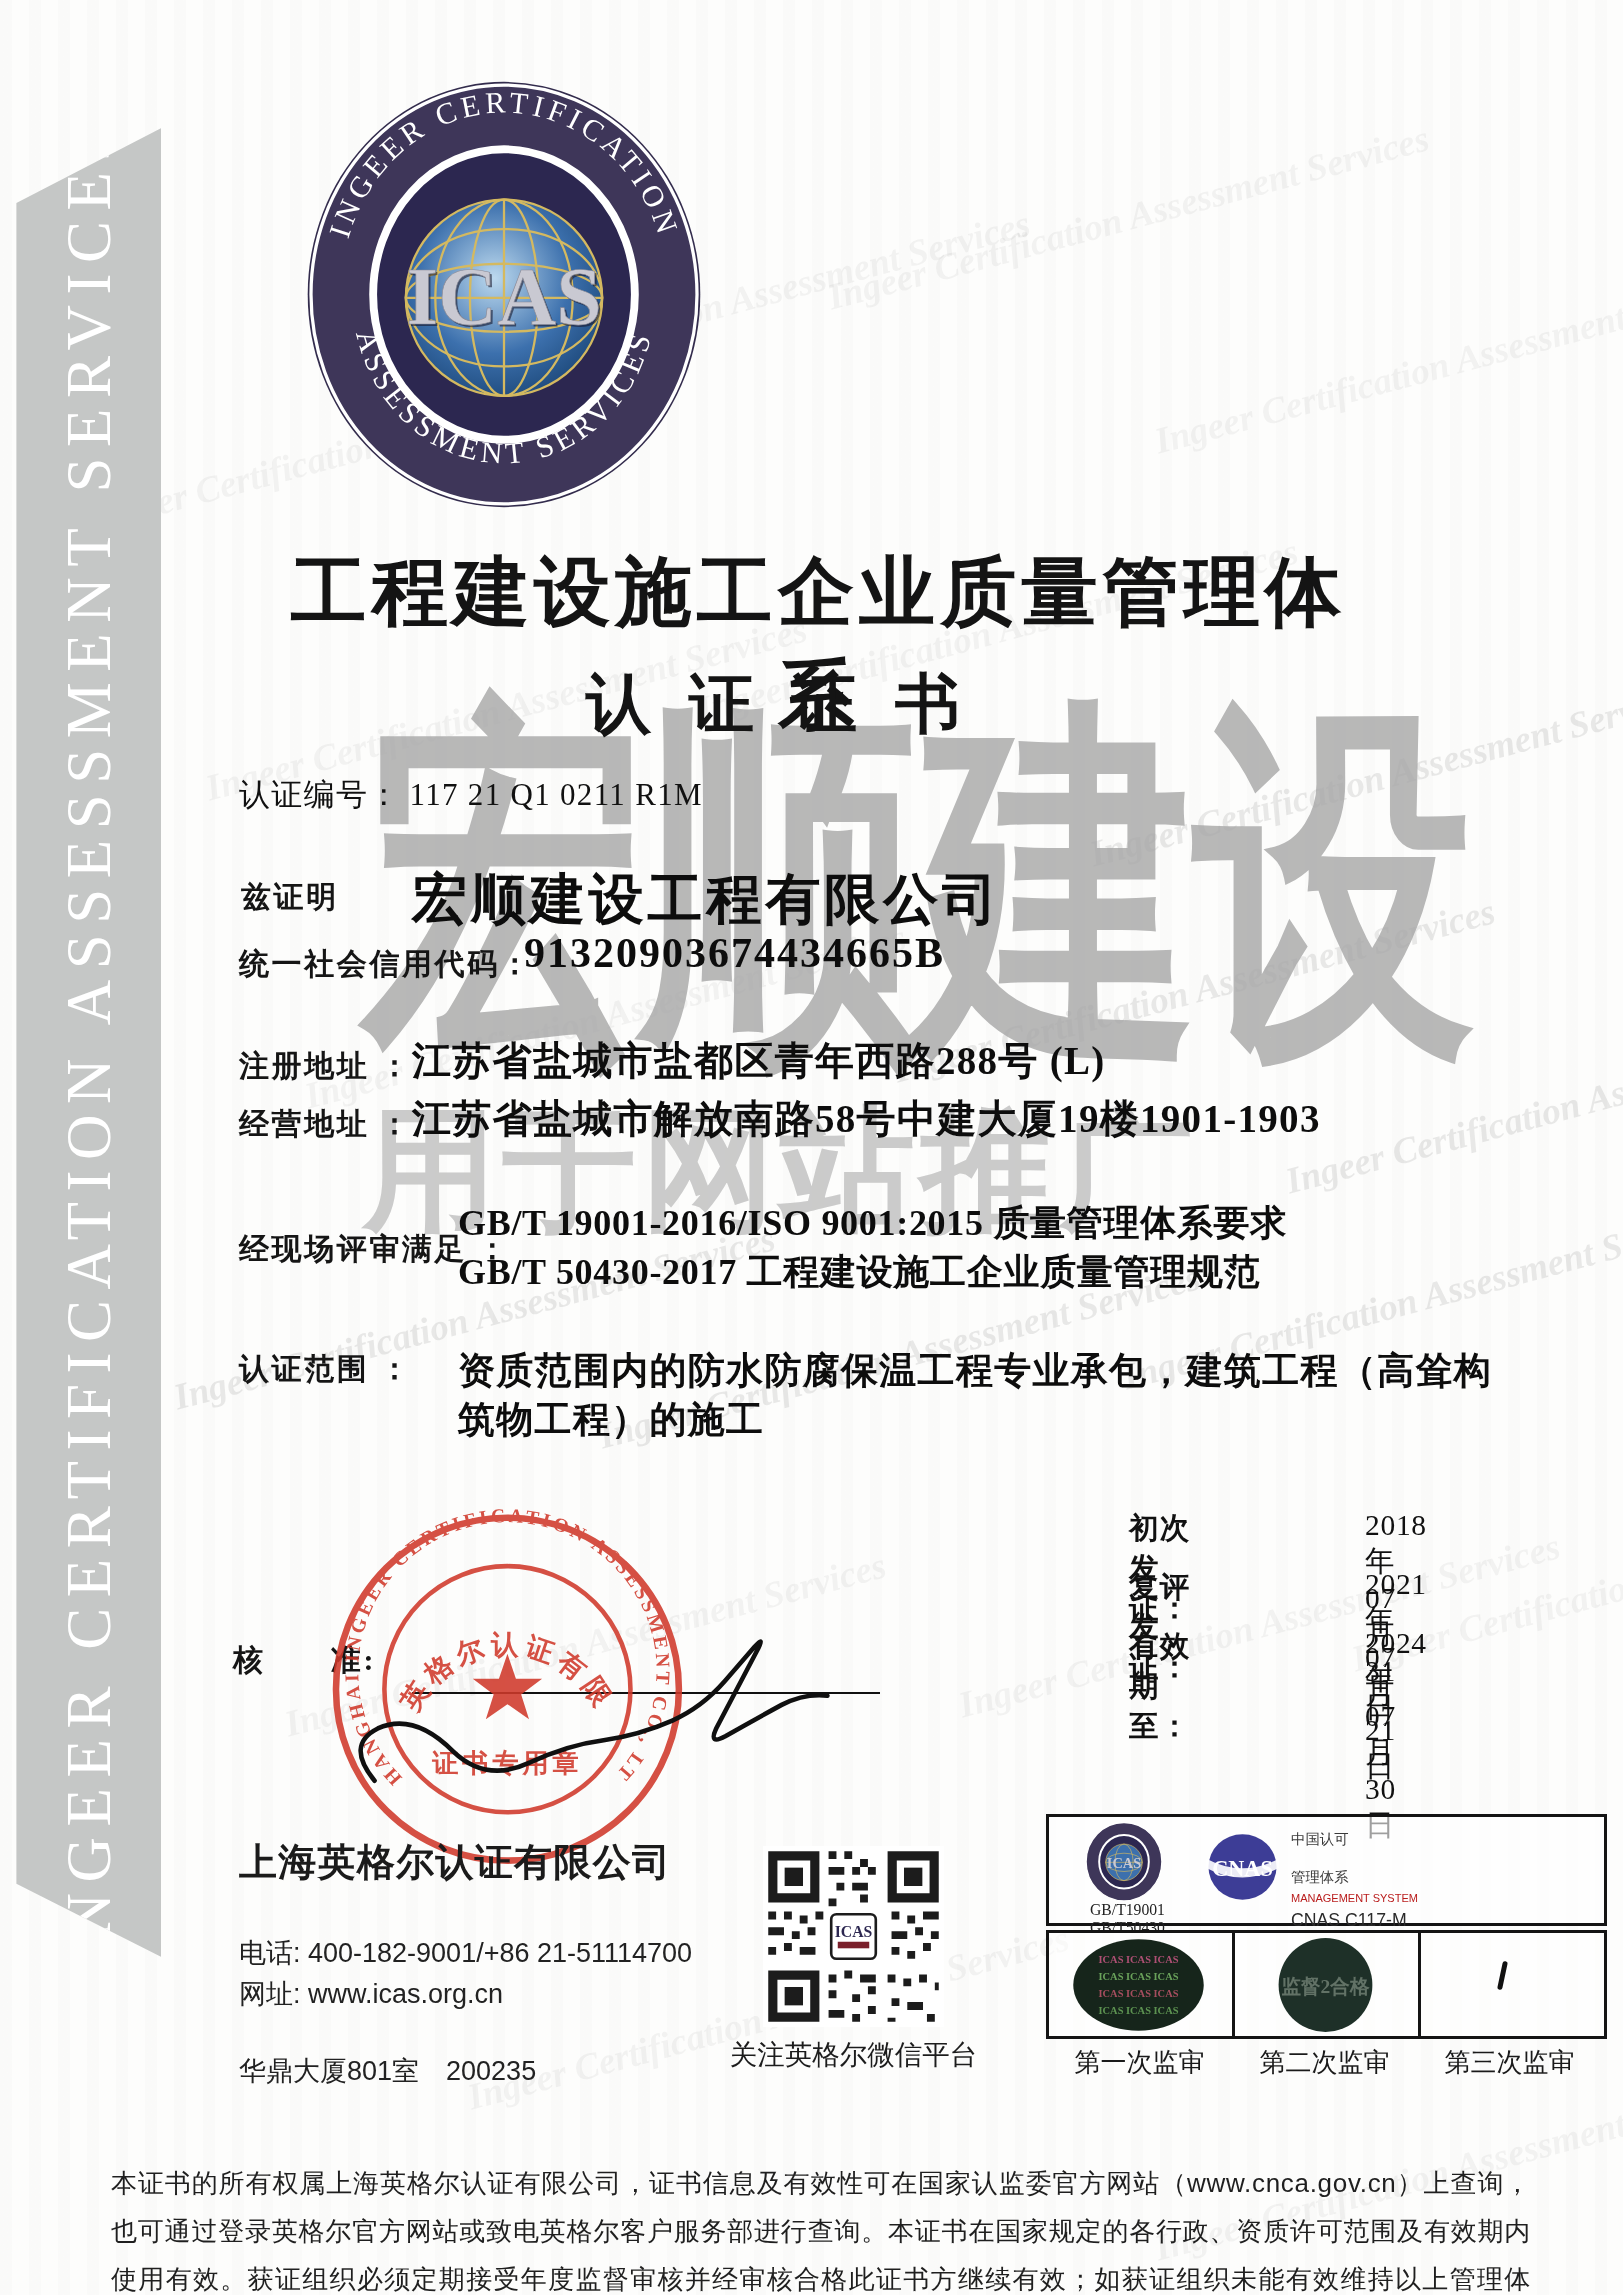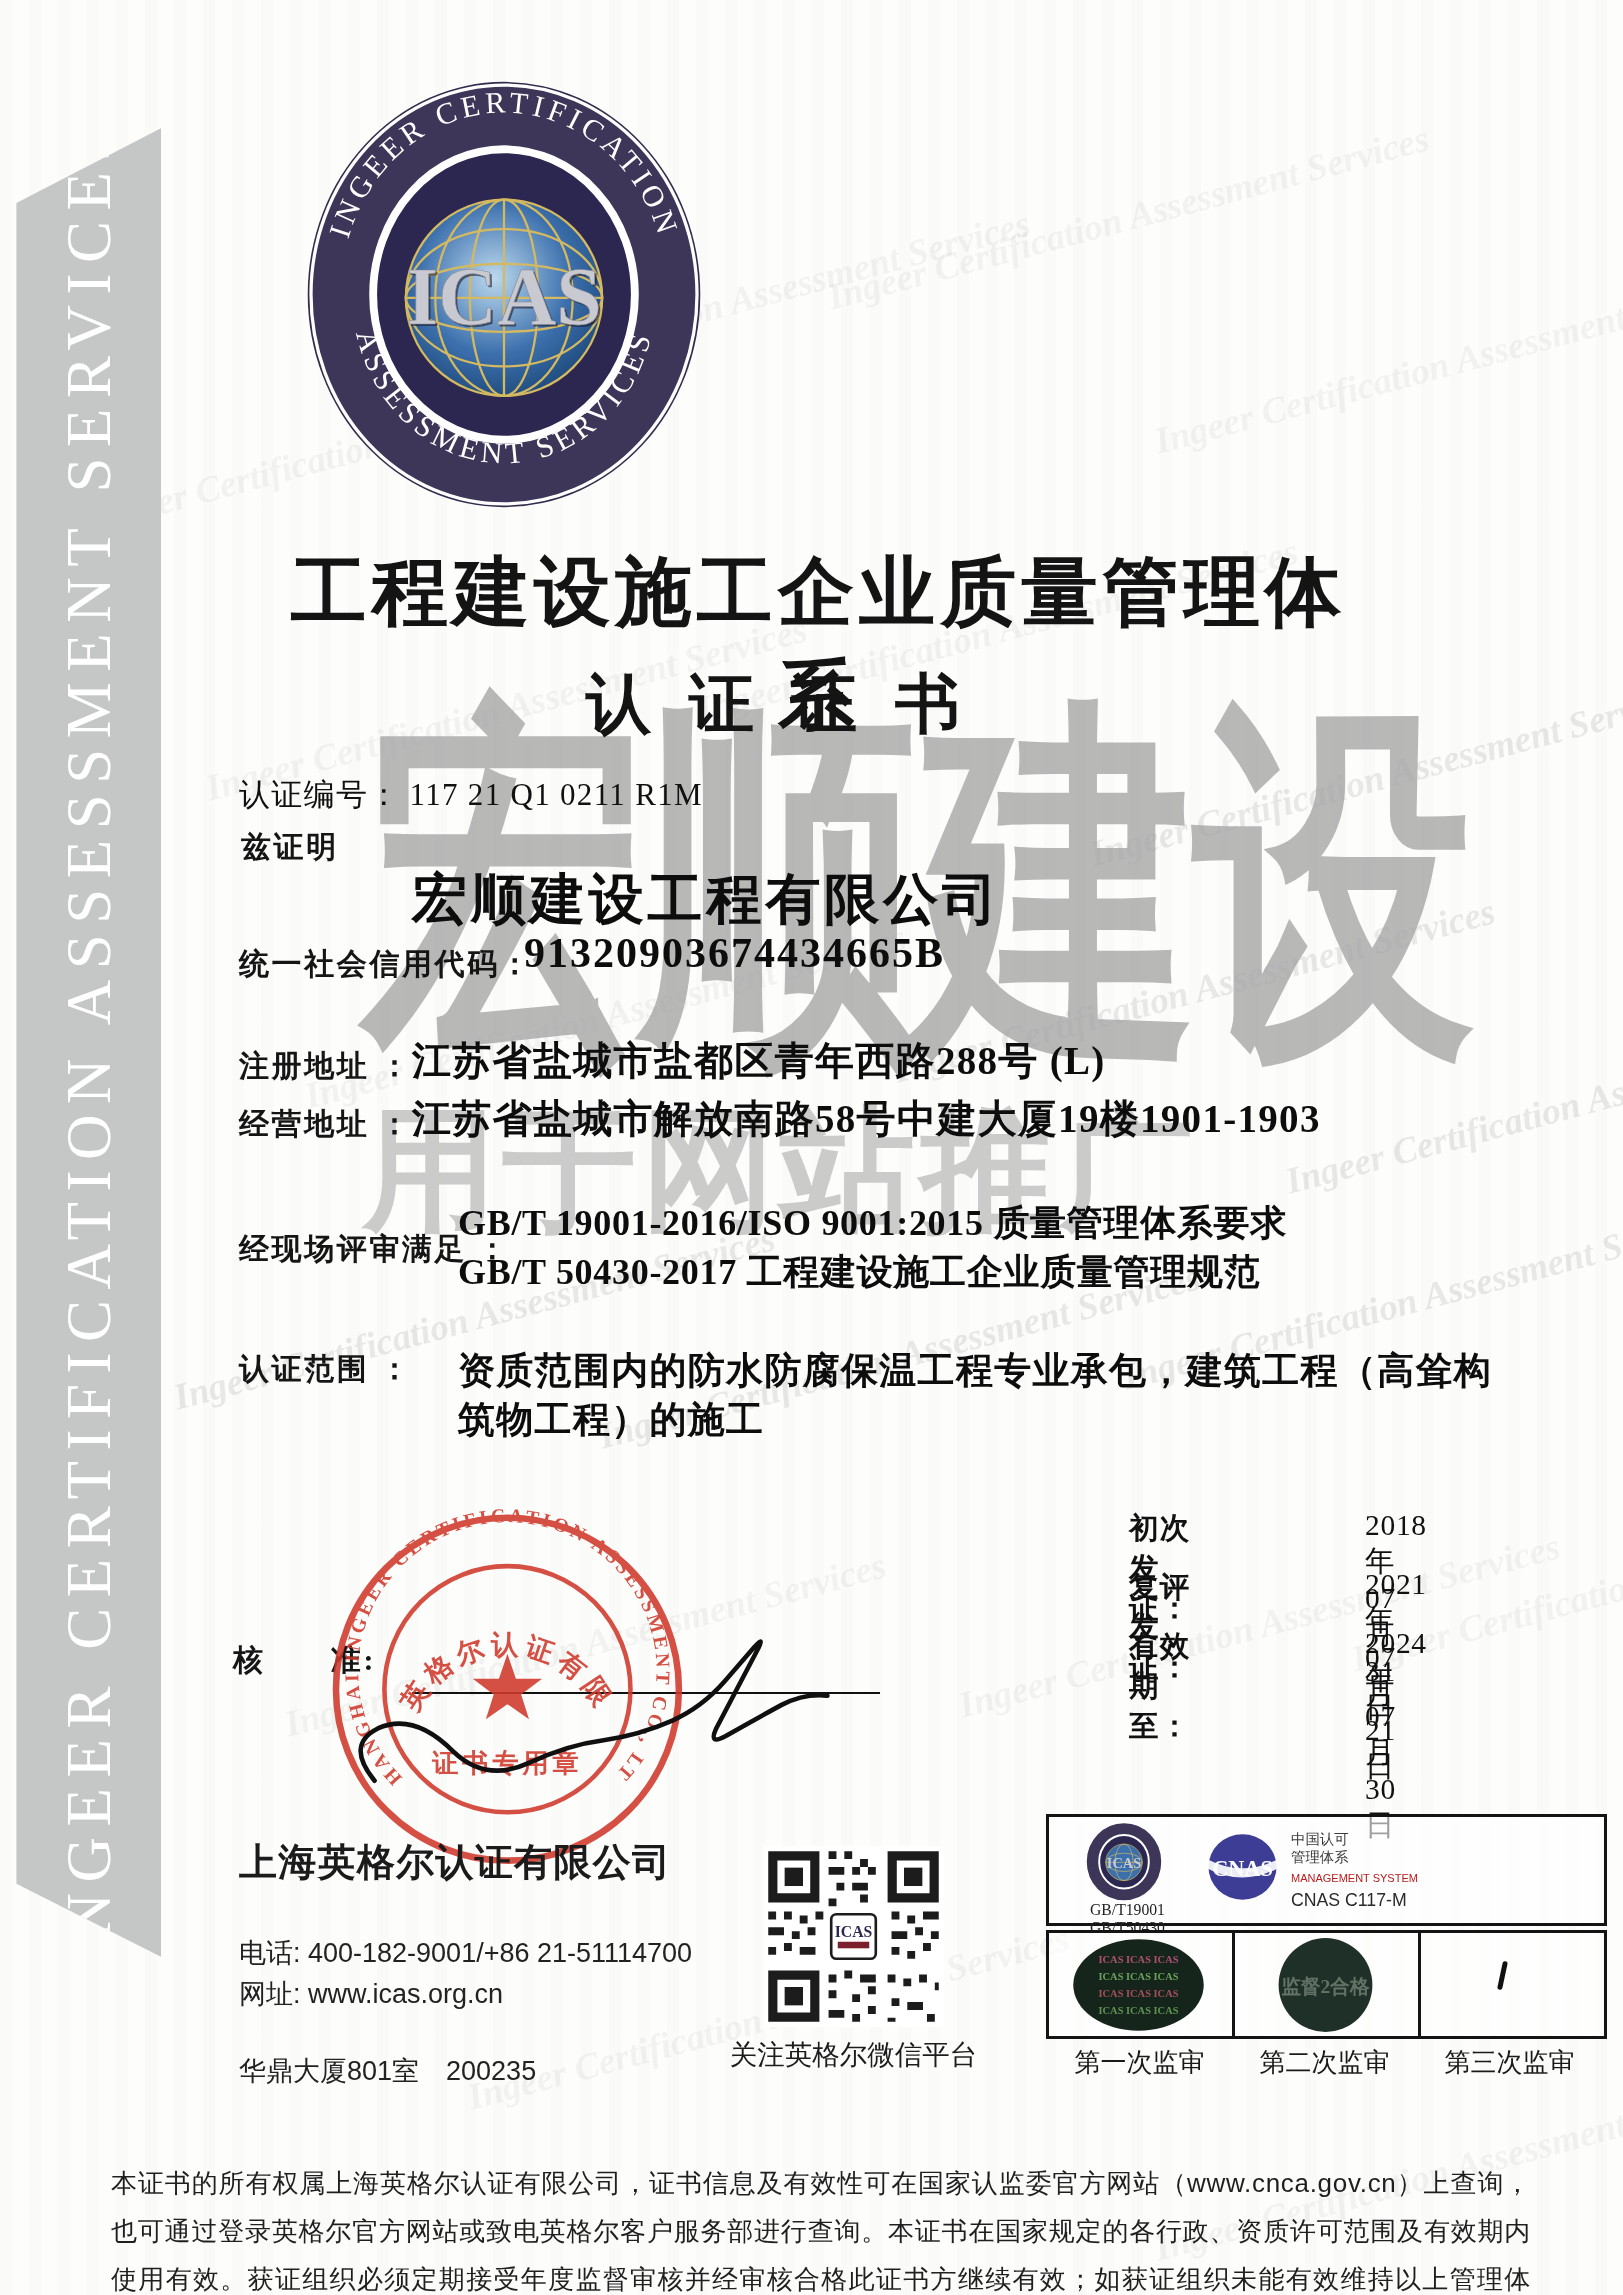--- a/index.html
+++ b/index.html
@@ -31,21 +31,21 @@
   .abs{position:absolute;z-index:3;}
   
   .title1{left:262px;top:542px;width:1113px;text-align:center;font-family:"Liberation Sans",sans-serif;
         font-weight:bold;font-size:76px;letter-spacing:5.2px;color:#141414;}
   .title2{left:262px;top:660px;width:1060px;text-align:center;font-family:"Liberation Sans",sans-serif;
         font-weight:bold;font-size:65px;letter-spacing:38px;color:#141414;}
   
   .lbl{font-size:30px;font-weight:600;color:#151515;letter-spacing:2.6px;}
   .val-b{font-weight:bold;color:#0d0d0d;}
   .certno{left:239px;top:774px;font-size:31px;letter-spacing:1.3px;}
-  .certify-lbl{left:241px;top:827px;}
+  .certify-lbl{left:241px;top:877px;}
   .company{left:412px;top:863px;font-size:55px;letter-spacing:3.9px;}
   .code-lbl{left:239px;top:944px;}
   .code-val{left:524px;top:929px;font-size:42px;letter-spacing:2px;}
   .regaddr-lbl{left:239px;top:1046px;}
   .regaddr-val{left:412px;top:1034px;font-size:39px;letter-spacing:1.3px;}
   .bizaddr-lbl{left:239px;top:1104px;}
   .bizaddr-val{left:412px;top:1092px;font-size:39px;letter-spacing:1.3px;}
   .std-lbl{left:239px;top:1229px;}
   .std1{left:458px;top:1199px;font-size:36px;letter-spacing:0.7px;}
   .std2{left:458px;top:1248px;font-size:36px;letter-spacing:0.7px;}
@@ -245,21 +245,21 @@
       <text x="75" y="71" font-size="22" font-weight="bold" text-anchor="middle" fill="#c9c9d2">ICAS</text>
     </svg>
     <div style="position:absolute;left:6.5px;top:84px;width:144px;text-align:center;font-size:15.7px;font-family:'Liberation Serif',serif;color:#222;">GB/T19001 GB/T50430</div>
     <svg style="position:absolute;left:154px;top:14.4px" width="79" height="72" viewBox="0 0 120 110">
       <ellipse cx="60" cy="55" rx="52" ry="50" fill="#3d3d96"></ellipse>
       <path d="M4,42 q 56,30 112,0 l0,14 q -56,30 -112,0 z" fill="#ffffff" opacity=".9"></path>
       <text x="60" y="68" text-anchor="middle" font-size="34" font-weight="bold" fill="#ffffff" font-family="Liberation Sans,sans-serif">CNAS</text>
     </svg>
     <div style="position:absolute;left:242px;top:13px;font-family:'Liberation Sans',sans-serif;color:#3a3a3a;">
       <div style="font-size:14.4px;line-height:18.3px;">中国认可</div>
-      <div style="font-size:14.4px;line-height:18.3px;">管理体系</div>
+      <div style="font-size:14.4px;line-height:18.3px;margin-top:20px;">管理体系</div>
       <div style="font-size:11px;line-height:22px;color:#b91c1c;">MANAGEMENT SYSTEM</div>
       <div style="font-size:17.7px;line-height:22px;color:#2a2a2a;">CNAS C117-M</div>
     </div>
   </div>
 
   <div class="abs audit-table">
     <div class="audit-cell">
       <svg style="position:absolute;left:21px;top:3.9px" width="137" height="96" viewBox="0 0 210 146">
         <ellipse cx="105" cy="73" rx="100" ry="70" fill="#16251b"></ellipse>
         <g font-size="16" font-weight="bold" font-family="Liberation Sans,sans-serif">

